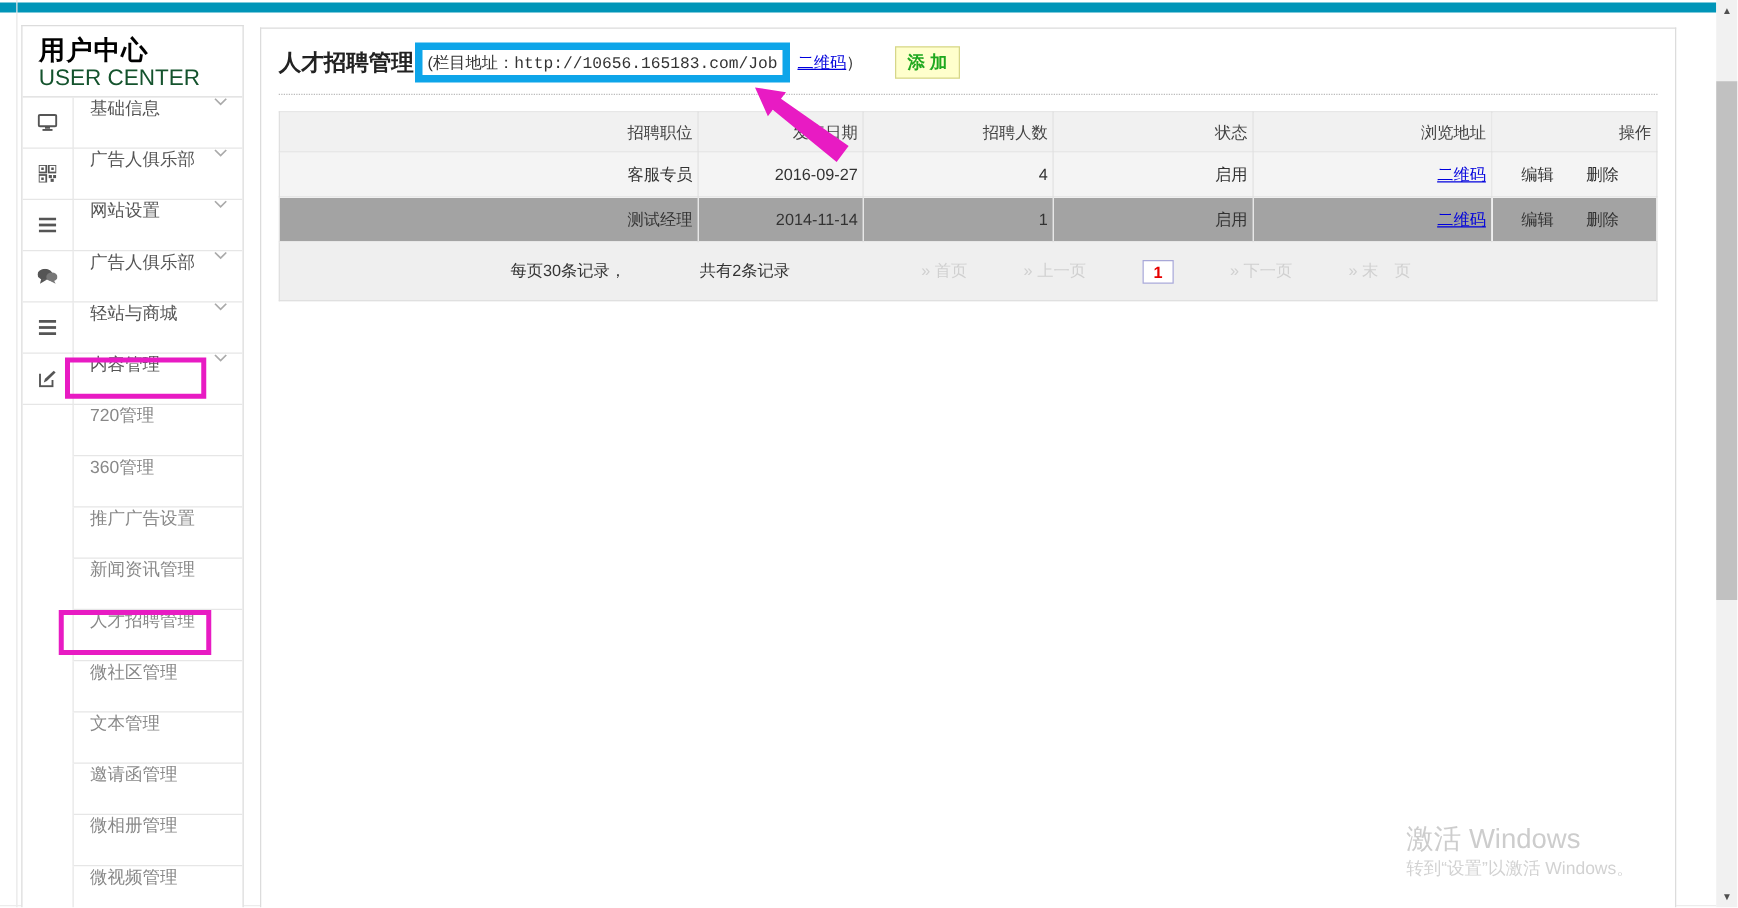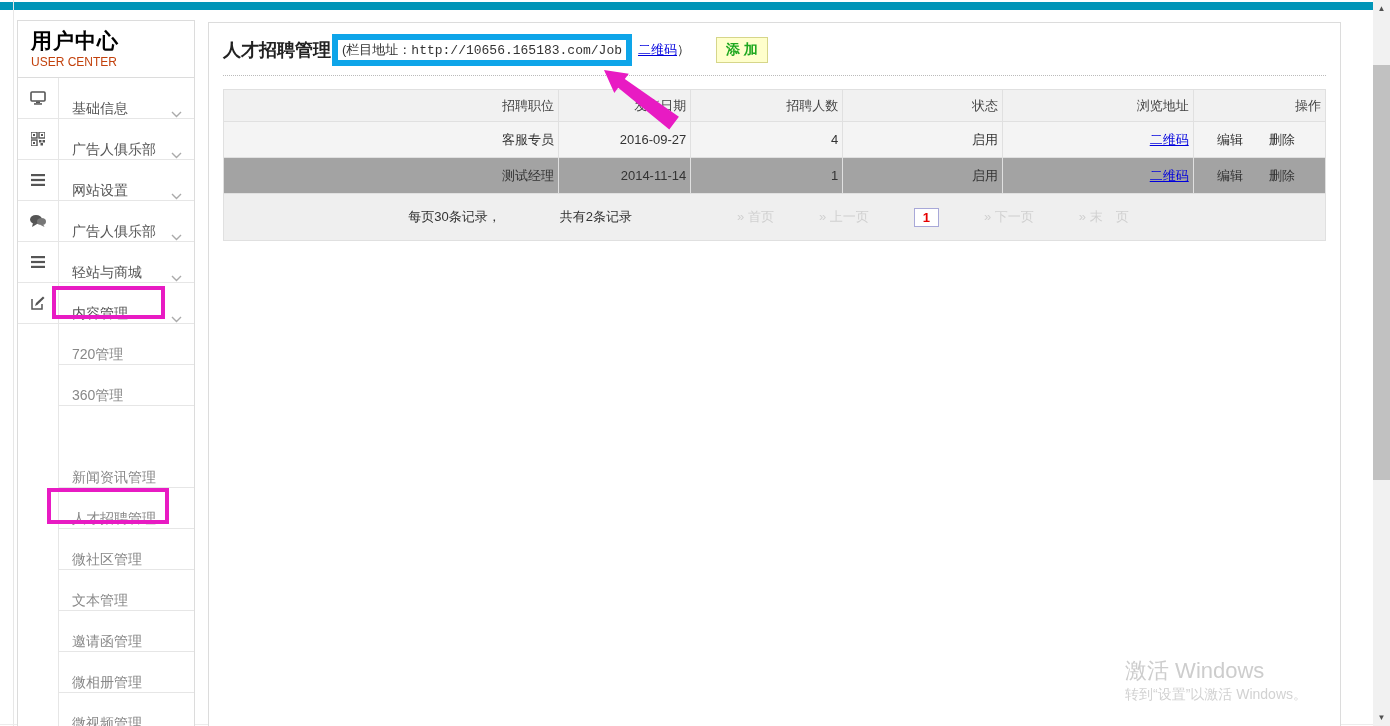--- a/index.html
+++ b/index.html
@@ -10,26 +10,26 @@
   
   .topbar { position:absolute; left:0; top:2px; width:1373px; height:8px; background:#0095b8; }
   .left-edge { position:absolute; left:13px; top:0; width:1px; height:726px; background:#e7e7e7; }
   .bottom-edge { position:absolute; left:0; top:724px; width:1373px; height:1px; background:#ececec; }
 
   
   .sidebar { position:absolute; left:17px; top:20px; width:178px; height:706px;
              border:1px solid #dcdcdc; border-bottom:none; background:#fff; overflow:hidden; }
   .sb-header { height:57px; border-bottom:1px solid #dcdcdc; padding:7px 0 0 13px; }
   .sb-title { font-size:21px; font-weight:bold; color:#000; line-height:25px; letter-spacing:1px; }
-  .sb-subtitle { font-size:12px; color:#c2410c; line-height:18px; }
+  .sb-subtitle { font-size:18px; color:#14532d; line-height:18px; }
   .m-item { display:flex; height:41px; }
   .m-icon { width:41px; min-width:41px; border-right:1px solid #e6e6e6; border-bottom:1px solid #e6e6e6;
             display:flex; align-items:center; justify-content:center; }
   .m-item.sub .m-icon { border-bottom:none; }
-  .m-label { flex:1; display:flex; align-items:flex-end; padding-left:13px; font-size:14px;
+  .m-label { flex:1; display:flex; align-items:flex-start; padding-left:13px; font-size:14px;
              color:#555; border-bottom:1px solid #e6e6e6; }
   .m-item.sub .m-label { color:#888; }
   .m-chevron { margin-left:auto; margin-right:12px; display:flex; align-items:center; }
 
   
   .panel { position:absolute; left:208px; top:22px; width:1133px; height:704px;
            border:1px solid #dcdcdc; border-bottom:none; background:#fff;
            padding:14px; }
   .head-row { position:relative; display:flex; align-items:center; height:26px; }
   .page-title { font-size:18px; font-weight:bold; color:#222; }
@@ -217,20 +217,23 @@
       </div>
   </div>
   <div class="m-item sub">
     <div class="m-icon"></div>
     <div class="m-label">
         <span>360管理</span>
       </div>
   </div>
   <div class="m-item sub">
     <div class="m-icon"></div>
+    <div class="m-label">
+        <span>推广广告设置</span>
+      </div>
   </div>
   <div class="m-item sub">
     <div class="m-icon"></div>
     <div class="m-label">
         <span>新闻资讯管理</span>
       </div>
   </div>
   <div class="m-item sub">
     <div class="m-icon"></div>
     <div class="m-label">

